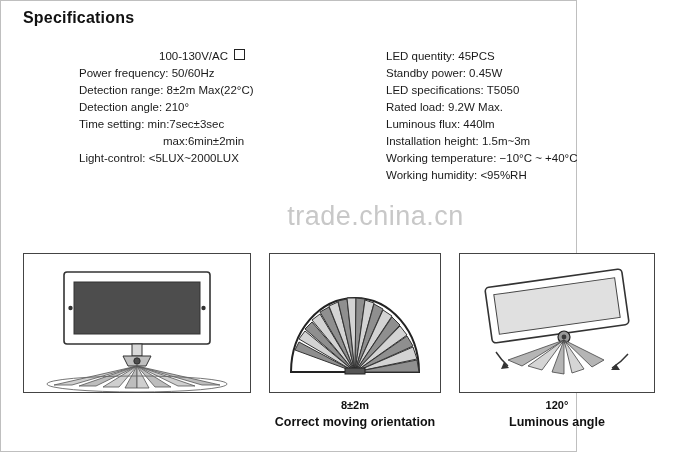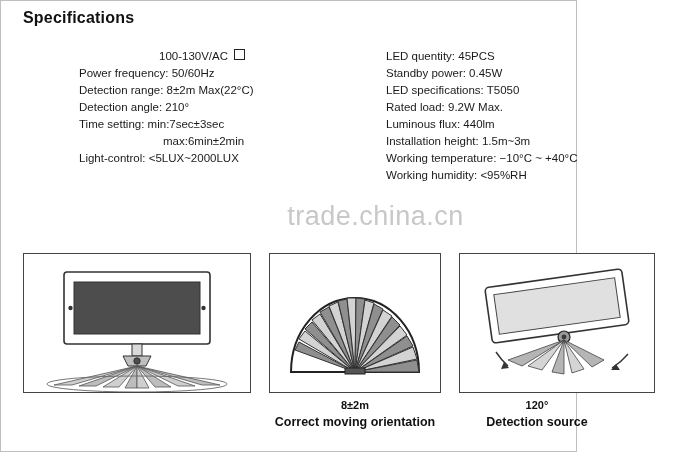--- a/index.html
+++ b/index.html
@@ -75,21 +75,21 @@
   .fig-3 { left: 458px; top: 252px; width: 196px; height: 140px; }
   .cap {
     position: absolute;
     text-align: center;
     font-size: 12.5px;
     color: #111;
     font-weight: bold;
     line-height: 17px;
   }
   .cap-2 { left: 250px; top: 396px; width: 208px; }
-  .cap-3 { left: 438px; top: 396px; width: 196px; }
+  .cap-3 { left: 458px; top: 396px; width: 196px; }
   .cap .big { font-size: 11px; }
   svg { display: block; }
 </style>
 </head>
 <body>
 
 <div class="page">
 
   <div class="title">Specifications</div>
 
@@ -233,16 +233,16 @@
     </svg>
   </div>
 
   <div class="cap cap-2">
     <div class="big">8±2m</div>
     <div>Correct moving orientation</div>
   </div>
 
   <div class="cap cap-3">
     <div class="big">120°</div>
-    <div>Detection source</div>
+    <div>Luminous angle</div>
   </div>
 
 </div>
 
 </body></html>

